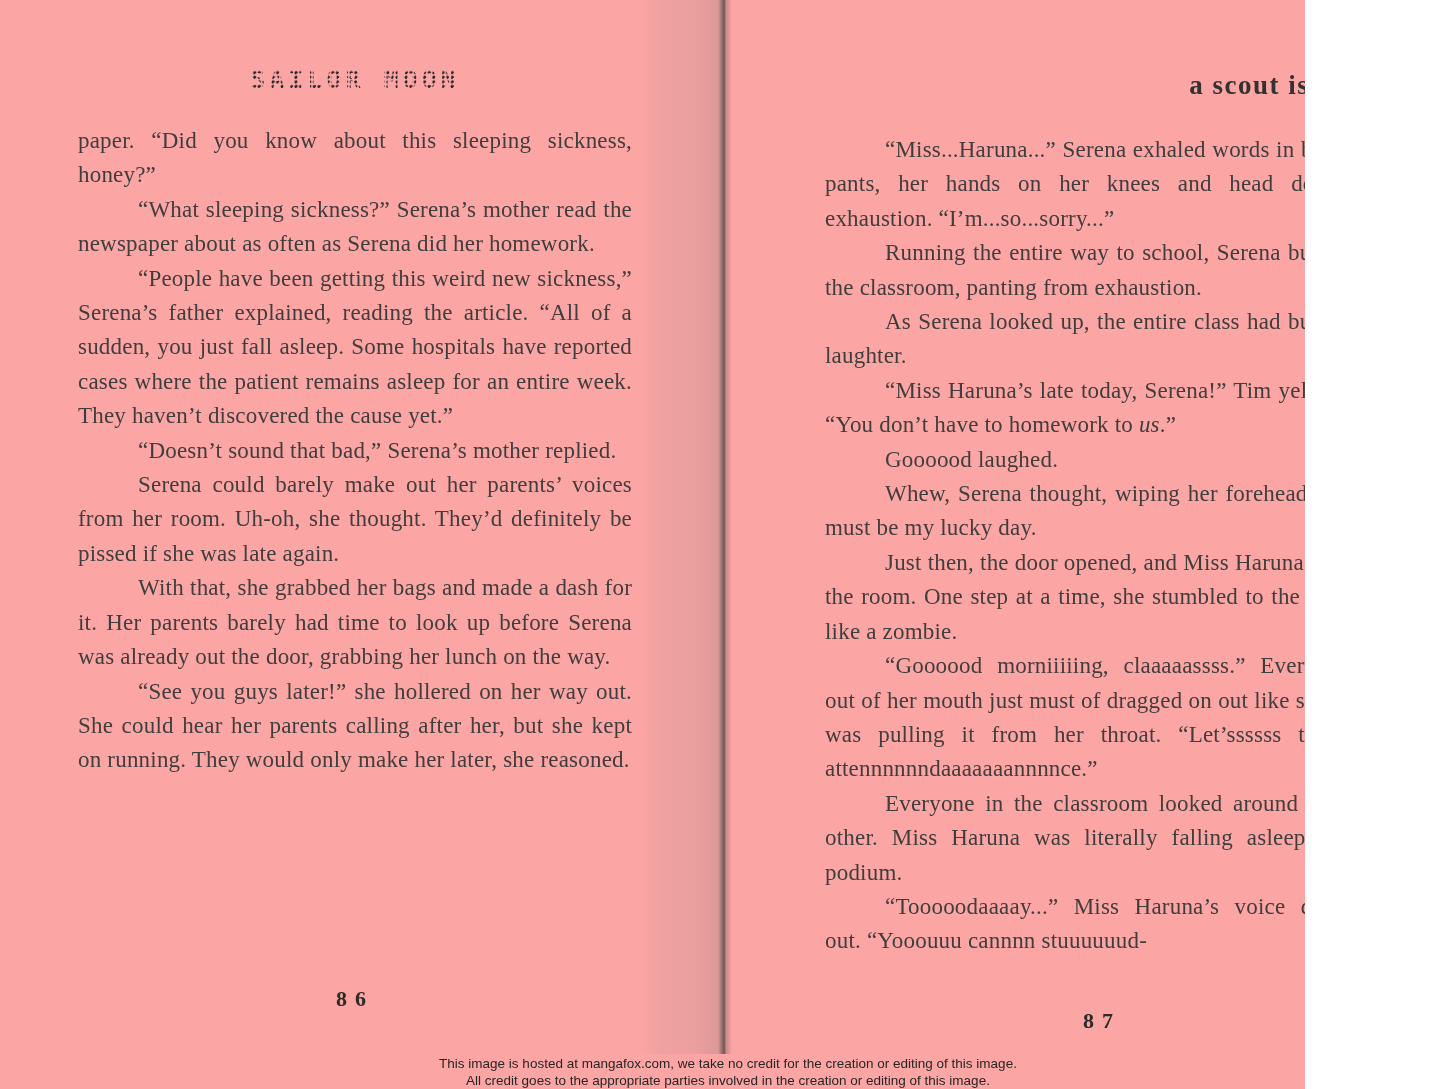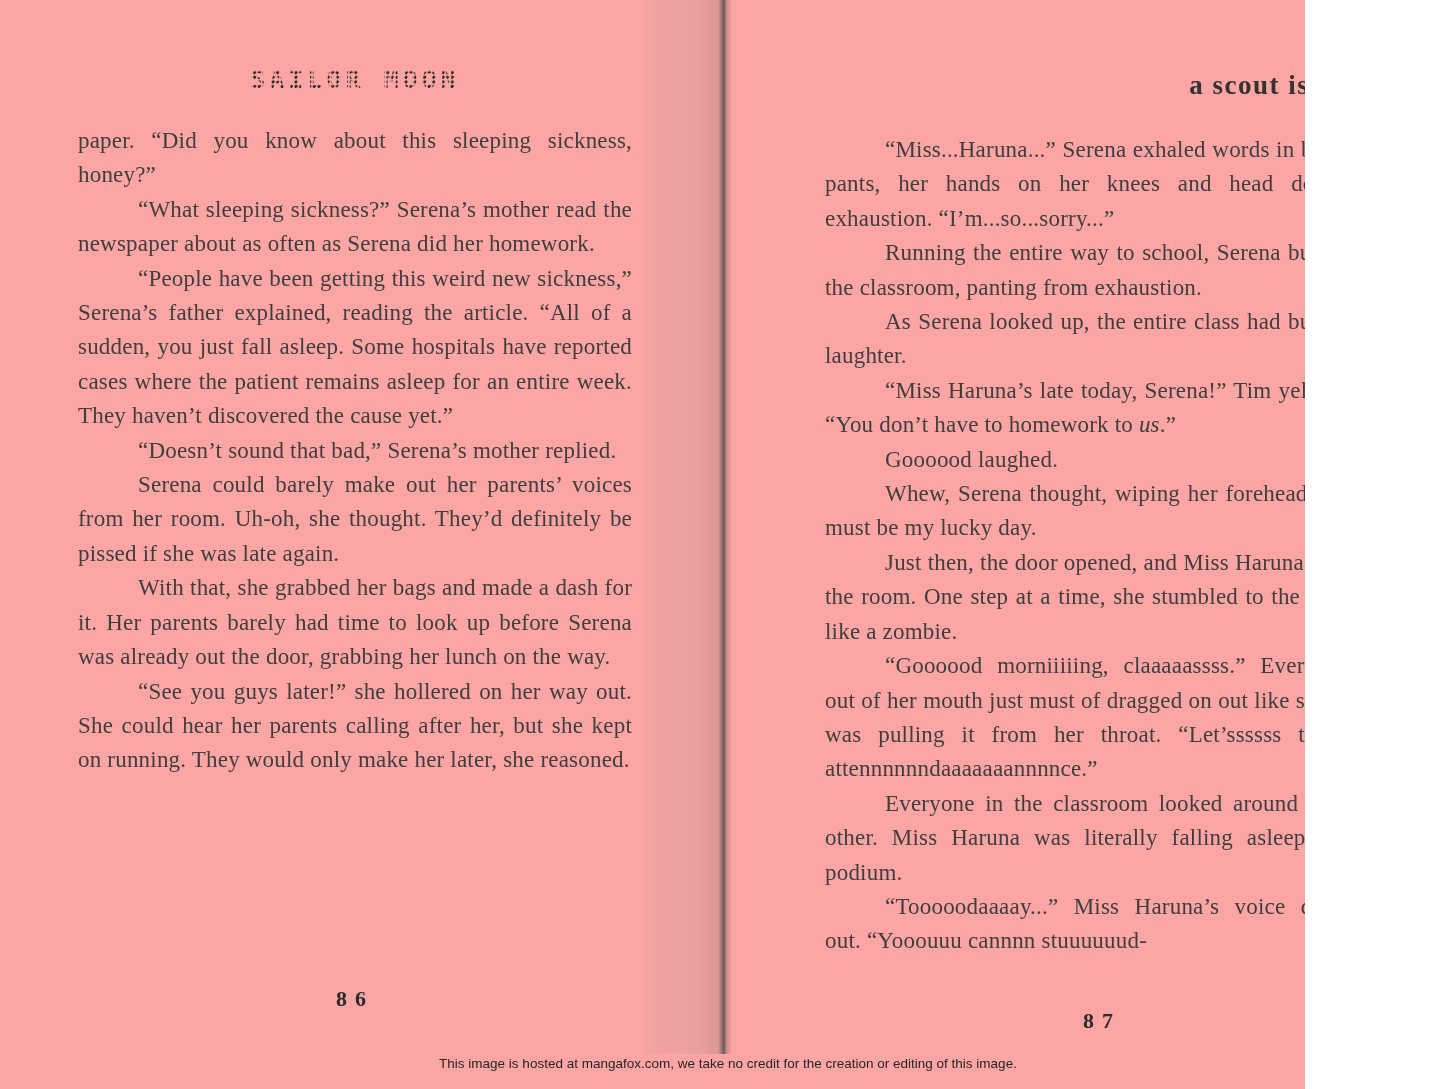--- a/index.html
+++ b/index.html
@@ -139,15 +139,16 @@
         <p><span>“Goooood morniiiiing, claaaaassss.”  Every word out of her mouth just must of dragged on out like someone was pulling it from her throat.  “Let’ssssss taaaaake attennnnnndaaaaaaannnnce.”</span></p>
         <p><span>Everyone in the classroom looked around at each other.  Miss Haruna was literally falling asleep at the podium.</span></p>
         <p><span>“Tooooodaaaay...”  Miss Haruna’s voice dribbled out.  “Yooouuu cannnn stuuuuuud-</span></p>
       </div>
   </section>
 
   <div class="pagenum pagenum-right">87</div>
 
   <footer class="watermark">
     <div>This image is hosted at mangafox.com, we take no credit for the creation or editing of this image.</div>
+    <div>All credit goes to the appropriate parties involved in the creation or editing of this image.</div>
   </footer>
 
 </div>
 
 </body></html>

